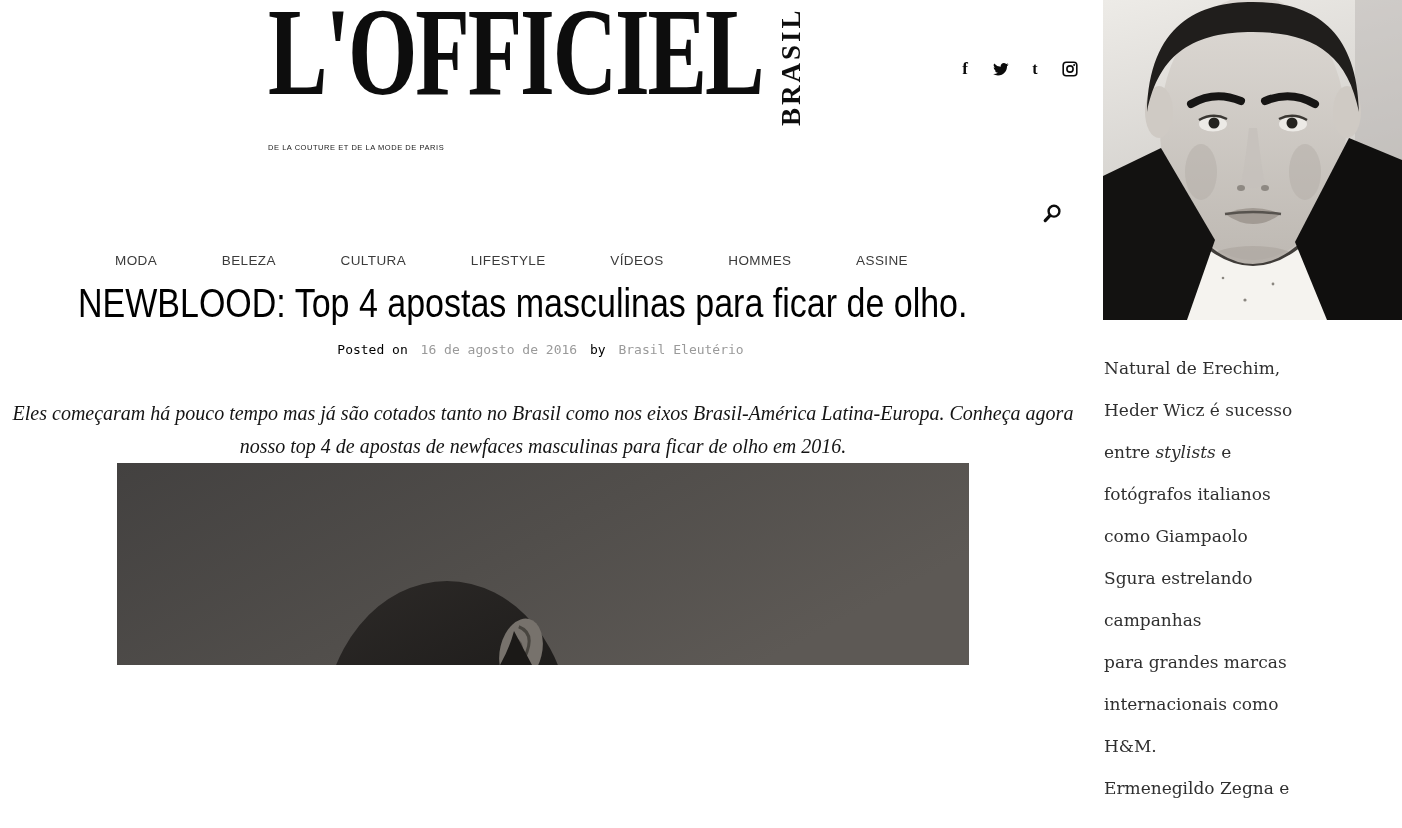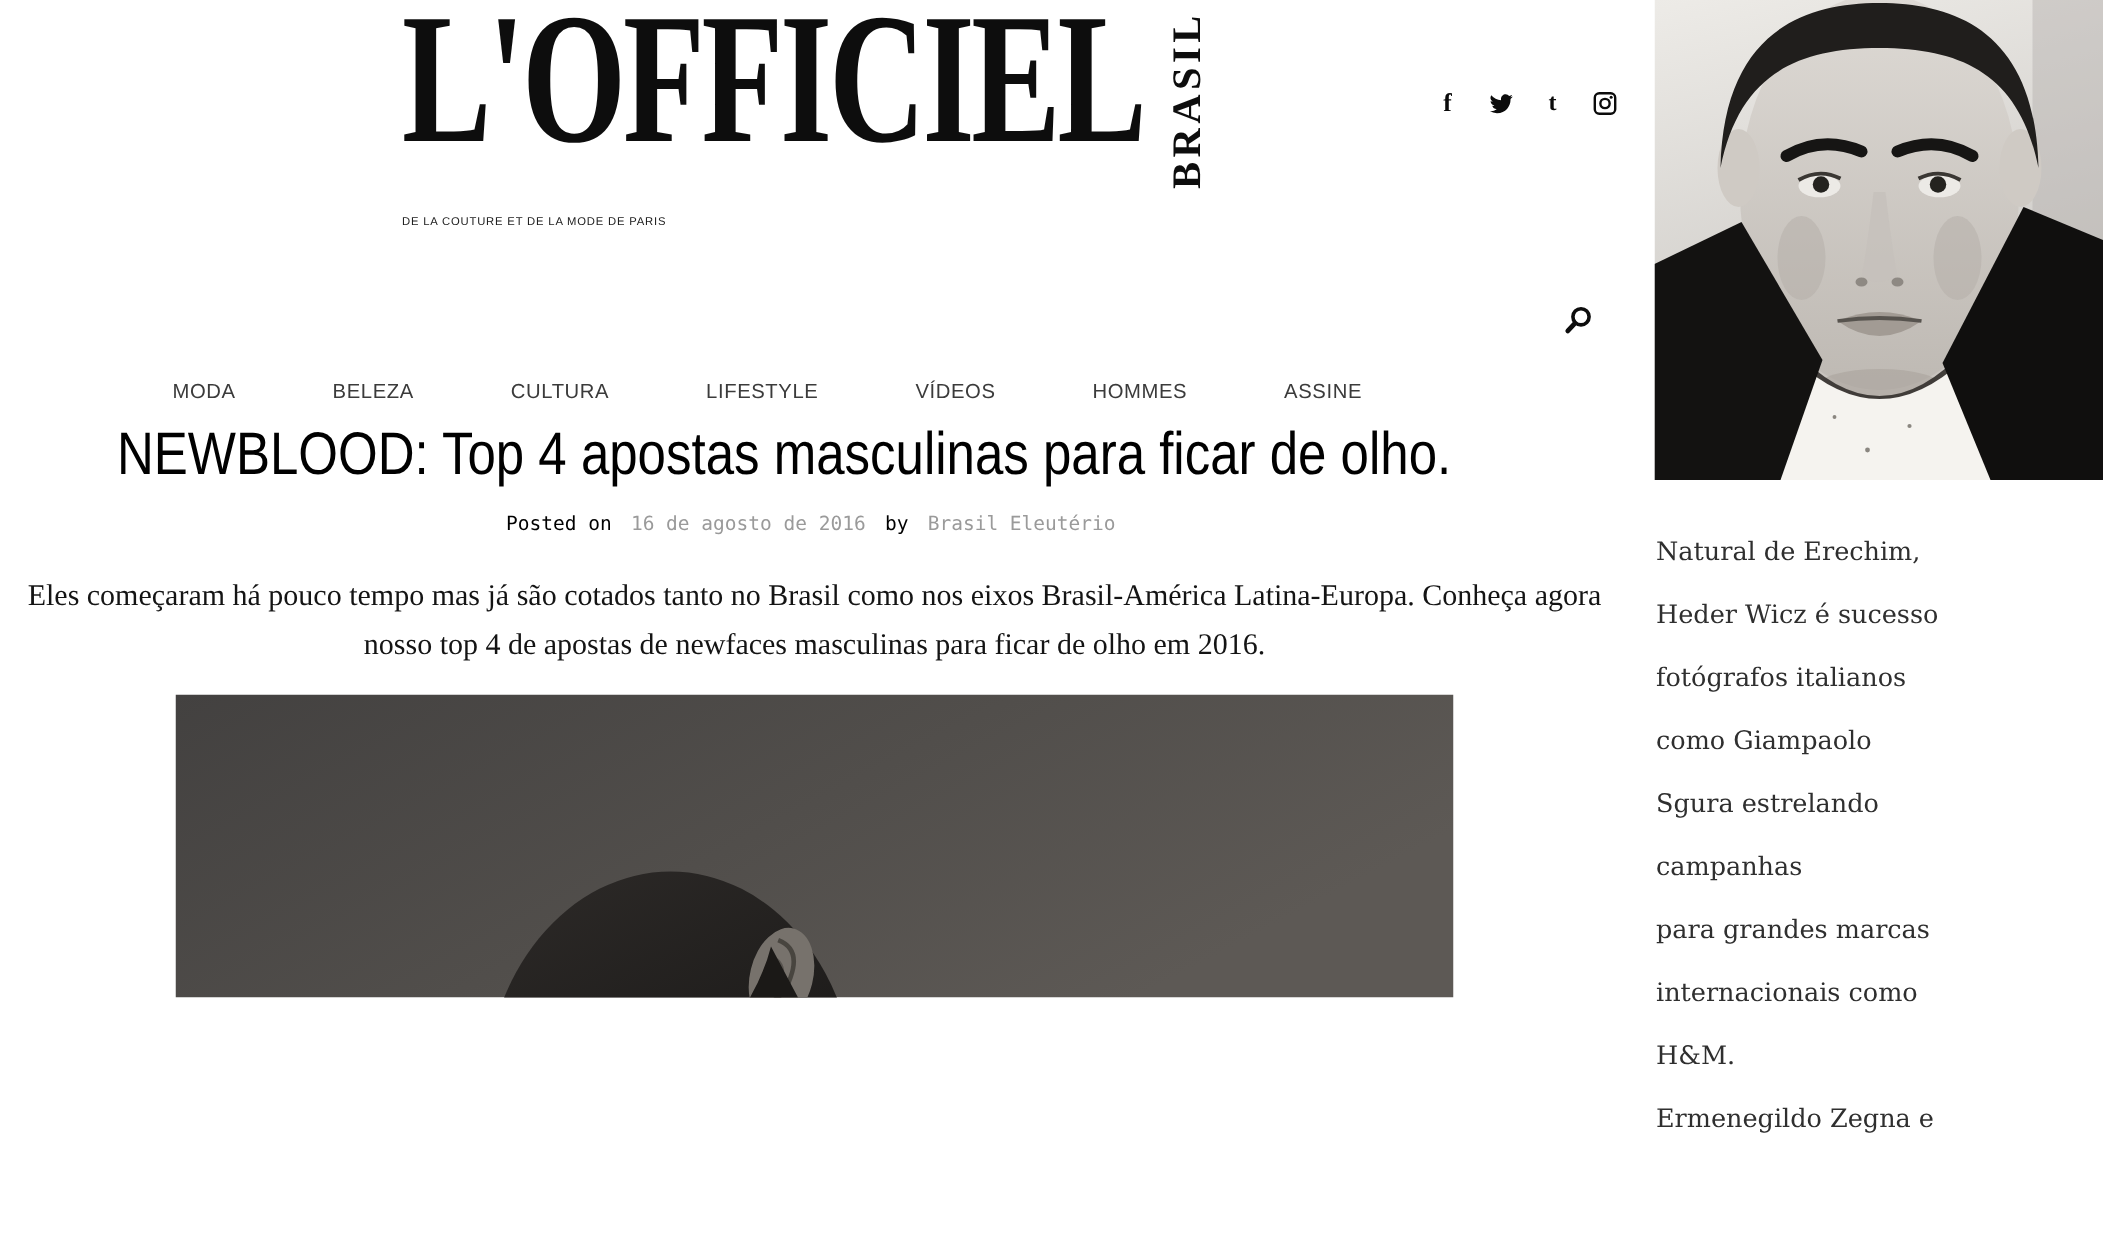--- a/index.html
+++ b/index.html
@@ -31,22 +31,22 @@
   .search-btn{position:absolute;left:1041px;top:203px;width:22px;height:22px;cursor:pointer;}
 
   
   .article-title{position:absolute;left:78px;top:281px;font-size:40px;font-weight:400;
       color:#000;white-space:nowrap;transform:scaleX(0.85);transform-origin:left top;
       letter-spacing:0px;}
   .byline{position:absolute;left:0;top:342px;width:1086px;text-align:center;
       font-family:"DejaVu Sans Mono",monospace;font-size:13px;color:#3a3a3a;}
   .byline .lab{font-weight:400;color:#000000;}
   .byline .val{color:#9a9a9a;margin:16px 5px;}
-  .intro{position:absolute;left:0;top:381px;width:1086px;text-align:center;
-      font-family:"Liberation Serif",serif;font-size:20px;
+  .intro{position:absolute;left:0;top:397px;width:1086px;text-align:center;
+      font-family:"Liberation Serif",serif;font-style:italic;font-size:20px;
       line-height:33px;color:#141414;}
   .hero{position:absolute;left:117px;top:463px;width:852px;height:202px;}
 
   
   .side-photo{position:absolute;left:1103px;top:0;width:299px;height:320px;}
   .side-text{position:absolute;left:1104px;top:347px;width:298px;
       font-family:"DejaVu Serif",serif;font-size:17px;line-height:42px;color:#2f2f2f;}
   .side-text .it{font-style:italic;}
 </style>
 </head>
@@ -184,20 +184,21 @@
       <circle cx="120" cy="278" r="1.3" fill="#8a8680"></circle>
 
       <path d="M0 176 L58 148 L112 240 L84 320 L0 320 Z" fill="#131211"></path>
       <path d="M299 160 L246 138 L192 242 L224 320 L299 320 Z" fill="#100f0e"></path>
     </svg>
   </div>
 
   <div class="side-text">
     <div>Natural de Erechim,</div>
     <div>Heder Wicz é sucesso</div>
+    <div><span>entre </span><span class="it">stylists</span><span> e</span></div>
     <div>fotógrafos italianos</div>
     <div>como Giampaolo</div>
     <div>Sgura estrelando</div>
     <div>campanhas</div>
     <div>para grandes marcas</div>
     <div>internacionais como</div>
     <div>H&amp;M.</div>
     <div>Ermenegildo Zegna e</div>
   </div>
 

